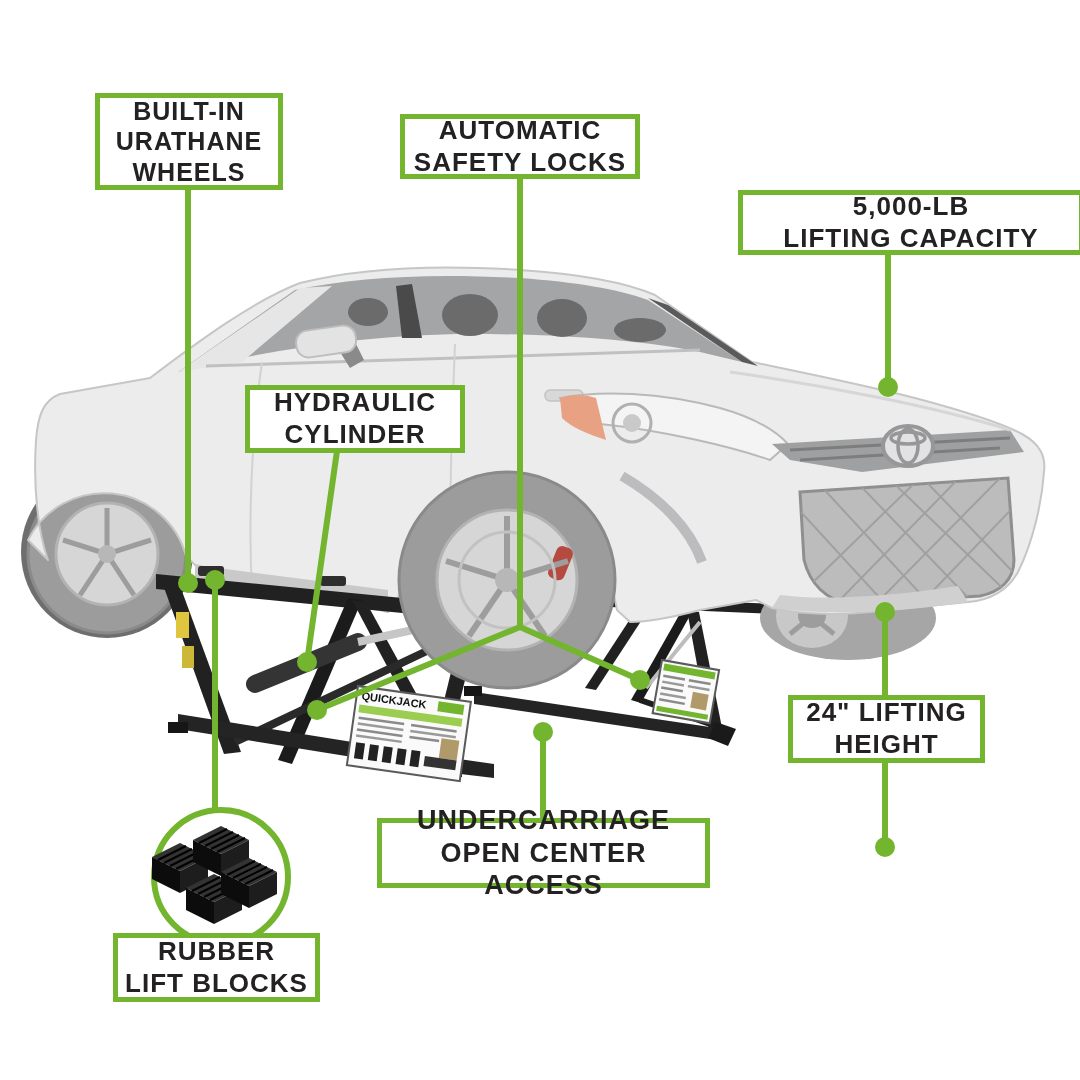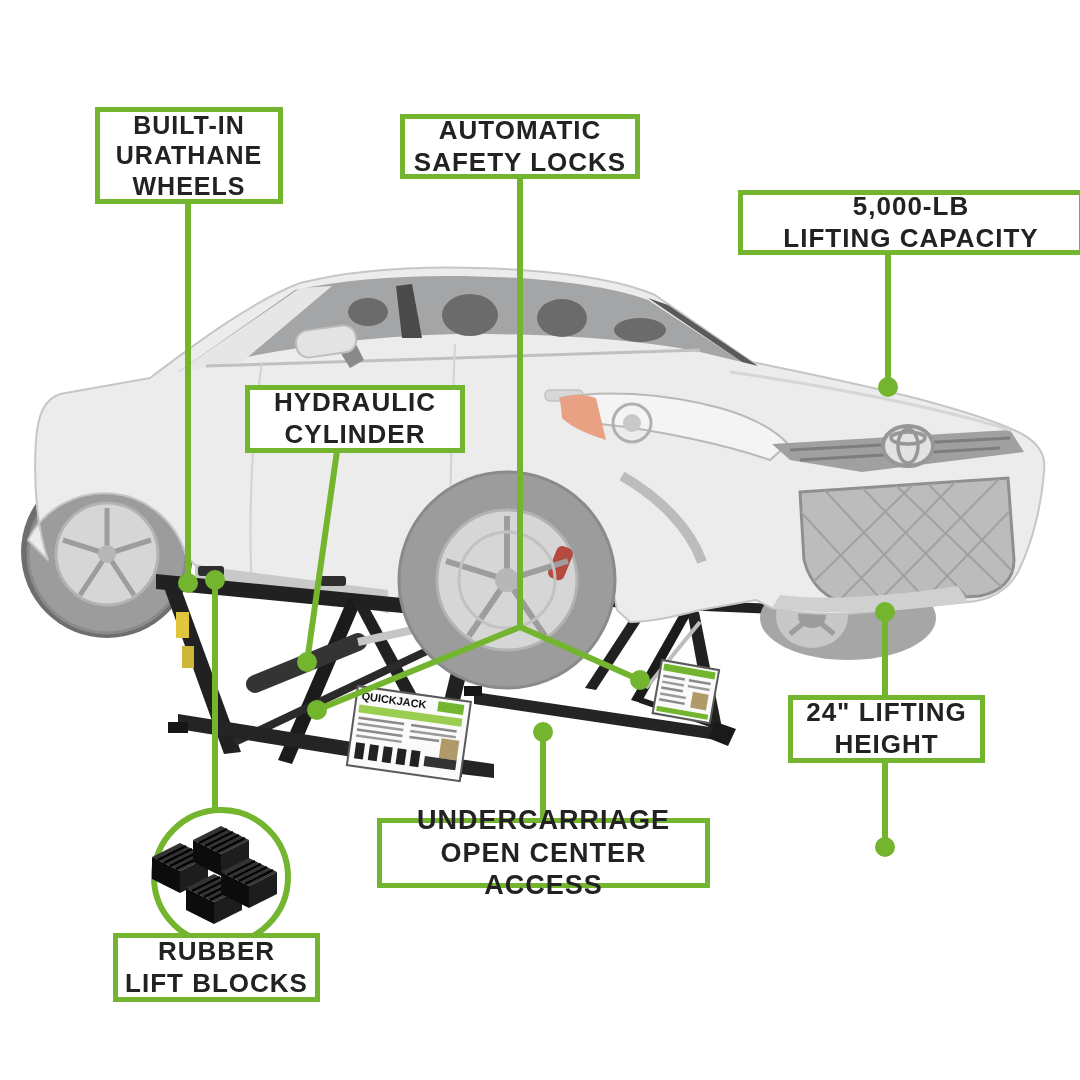--- a/index.html
+++ b/index.html
@@ -302,21 +302,21 @@
         <g stroke="#000" stroke-width="2">
             <line x1="6" y1="17" x2="34" y2="3"></line>
             <line x1="12" y1="20" x2="40" y2="6"></line>
             <line x1="18" y1="23" x2="46" y2="9"></line>
             <line x1="24" y1="26" x2="52" y2="12"></line>
           </g>
       </g>
     </g>
   </svg>
 
-  <div class="callout" style="left:95px;top:107px;width:188px;height:97px;font-size:25px;">
+  <div class="callout" style="left:95px;top:93px;width:188px;height:97px;font-size:25px;">
     <span>BUILT-IN
 URATHANE
 WHEELS</span>
   </div>
 
   <div class="callout" style="left:400px;top:114px;width:240px;height:65px;font-size:26px;">
     <span>AUTOMATIC
 SAFETY LOCKS</span>
   </div>
 

